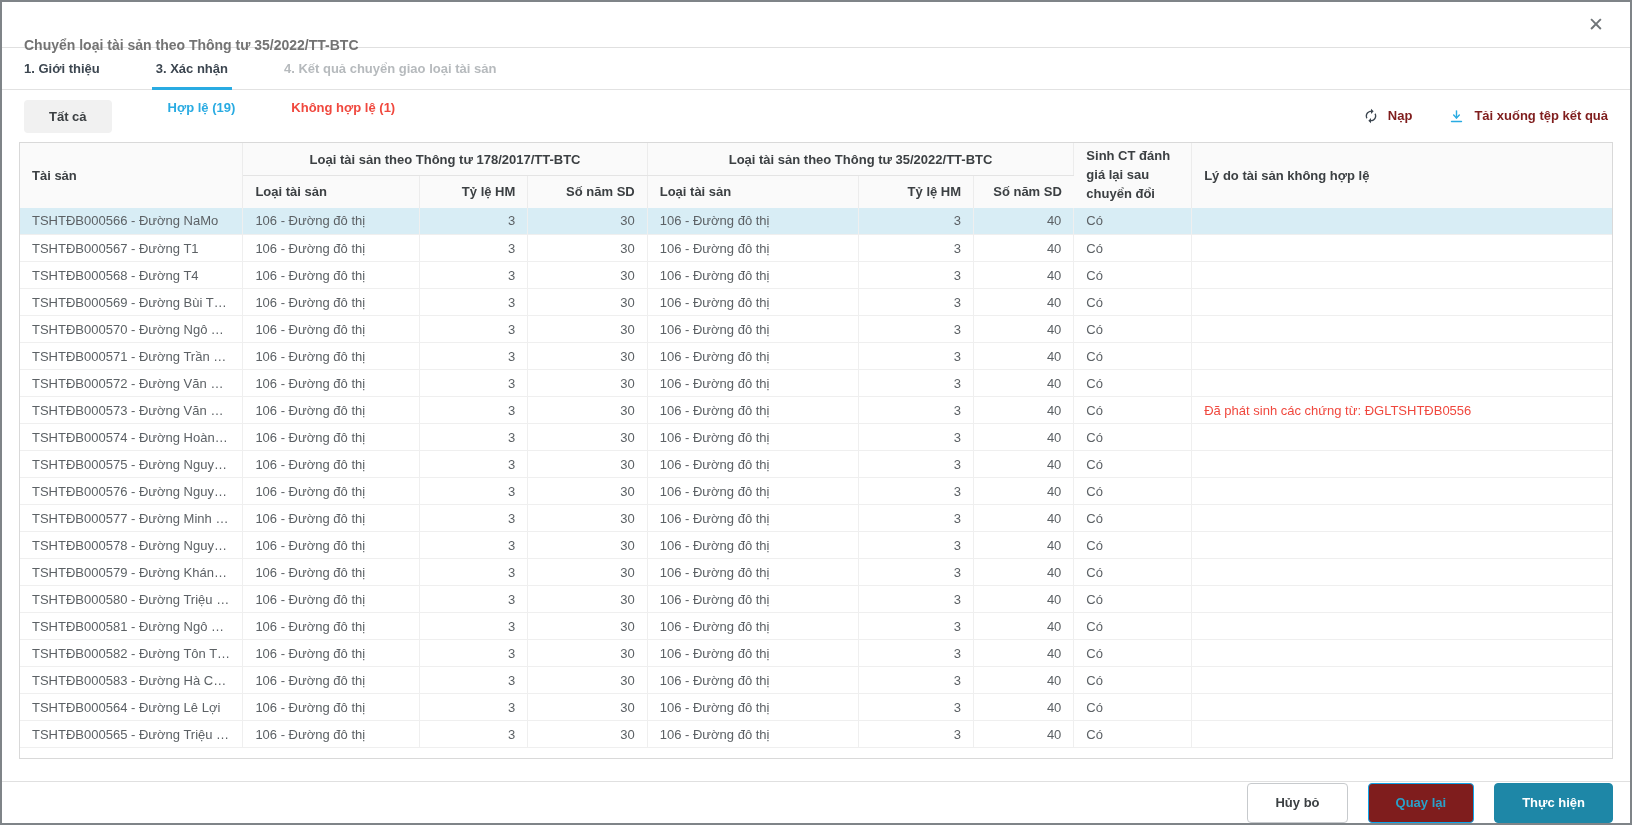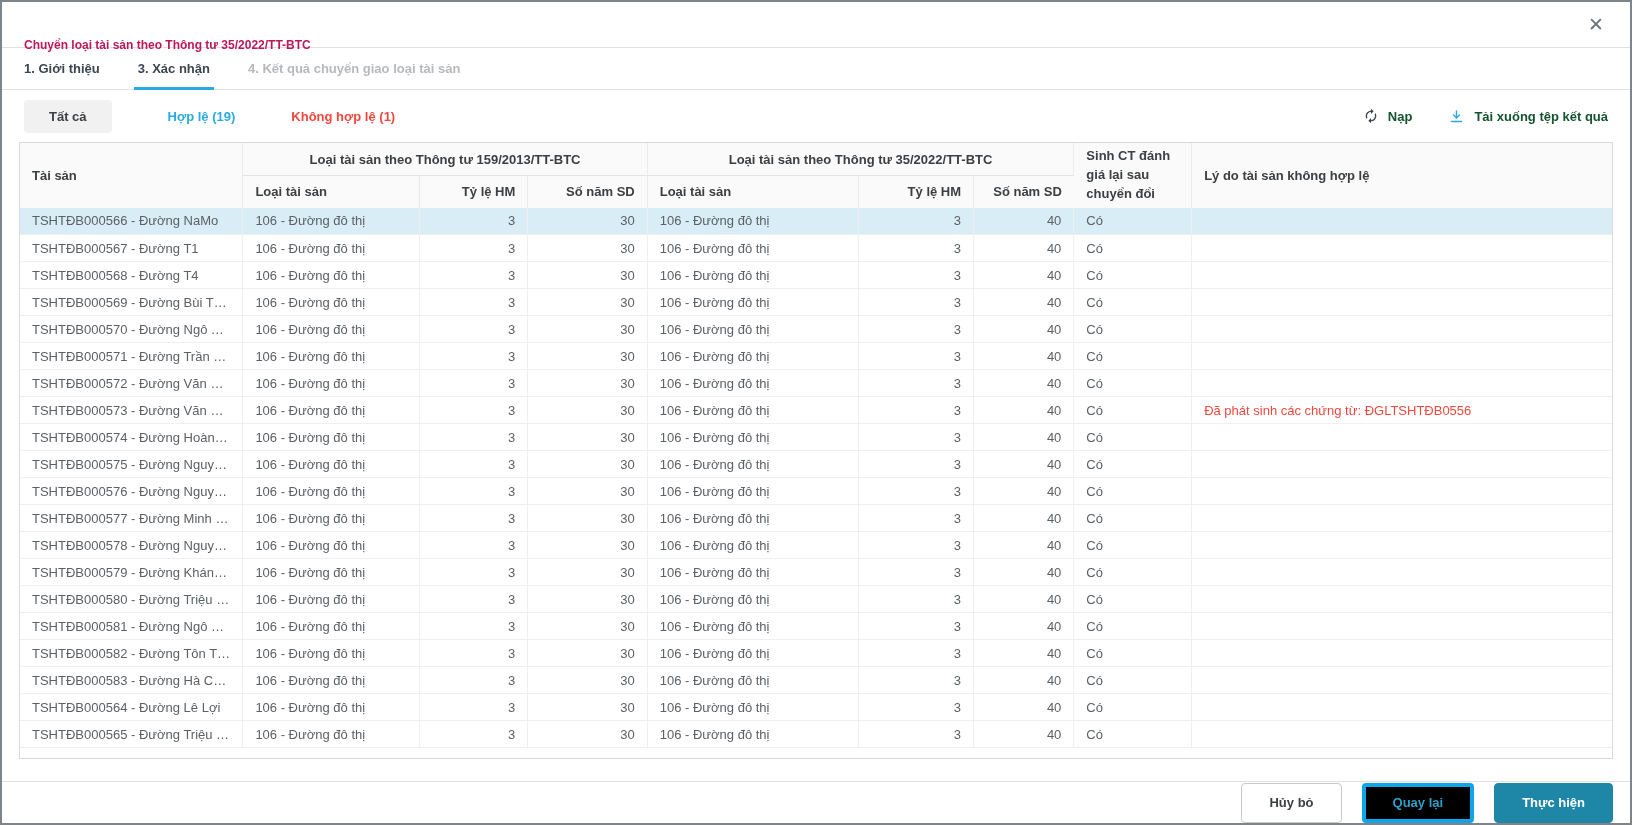--- a/index.html
+++ b/index.html
@@ -6,37 +6,37 @@
   html,body { background:#e9e9e9; }
   body { font-family:"Liberation Sans", sans-serif; }
 
   .dialog {
     position:relative; width:1632px; height:825px; background:#fff;
     border:2px solid #7f8488; overflow:hidden;
   }
 
   
   .titlebar { height:46px; display:flex; align-items:center; padding:0 22px; border-bottom:1px solid #e0e0e0; }
-  .title { flex:1; font-size:12px; font-weight:bold; color:#be185d;margin-top:40px; }
+  .title { flex:1; font-size:14px; font-weight:bold; color:#737373;margin-top:40px; }
   .close-btn { font-size:19px; color:#6f7478; cursor:pointer; line-height:1; padding:4px; }
 
   
-  .tabsbar { height:42px; display:flex; align-items:stretch; gap:38px; padding:0 22px; border-bottom:1px solid #e2e2e2; }
+  .tabsbar { height:42px; display:flex; align-items:stretch; gap:56px; padding:0 22px; border-bottom:1px solid #e2e2e2; }
   .wtab { display:flex; align-items:center; font-size:13px; font-weight:bold; color:#3c4650; position:relative; white-space:nowrap; cursor:pointer; }
   .wtab.active::after { content:""; position:absolute; left:-4px; right:-4px; bottom:-1px; height:3px; background:#29abe2; }
   .wtab.disabled { color:#b6babd; cursor:default; }
 
   
   .toolbar { height:52px; display:flex; align-items:center; padding:0 22px; }
   .chip { font-size:13px; font-weight:bold; color:#3c4043; background:#f1f1f1; border-radius:4px; padding:9px 25px; cursor:pointer; }
   .filter { font-size:13px; font-weight:bold; margin-left:56px; cursor:pointer; }
   .filter.valid { color:#29abe2; }
   .filter.invalid { color:#f0483e; }
   .toolbar-right { margin-left:auto; display:flex; align-items:center; gap:36px; }
-  .tool-link { display:flex; align-items:center; gap:9px; font-size:13px; font-weight:bold; color:#14532d; cursor:pointer; }
+  .tool-link { display:flex; align-items:flex-start; gap:9px; font-size:13px; font-weight:bold; color:#7f1d1d; cursor:pointer; }
   .tool-link svg { display:block; }
 
   
   .table-wrap { margin:0 17px; height:617px; border:1px solid #d9d9d9; overflow:hidden; background:#fff; }
   table { width:100%; border-collapse:collapse; table-layout:fixed; font-size:13px; }
   thead th { background:#fafafa; color:#3c4043; font-weight:bold; padding:0 12px; border-right:1px solid #ececec; }
   thead tr.r1 th { height:29px; }
   thead tr.r2 th { height:28px; }
   th.group { text-align:center; border-bottom:1px solid #e4e4e4; }
   th.span2 { vertical-align:middle; text-align:left; }
@@ -52,41 +52,41 @@
   tbody tr { background:#fff; cursor:pointer; }
   tbody tr.selected td { background:#d8edf5; }
   td.reason-invalid { color:#f0483e; }
 
   
   .footer { position:absolute; left:0; right:0; bottom:0; height:42px; border-top:1px solid #e0e0e0;
             display:flex; align-items:center; justify-content:flex-end; gap:20px; padding:0 17px; background:#fff; }
   .btn { height:40px; font-size:13px; font-weight:bold; border-radius:4px; padding:0 27px; cursor:pointer;
          display:flex; align-items:center; justify-content:center; }
   .btn-cancel { background:#fff; border:1px solid #c7cacd; color:#3c4043; }
-  .btn-back   { background:#000000; border:4px solid #0ea5e9; color:#2aa0c8; }
+  .btn-back   { background:#7f1d1d; border:1px solid #0ea5e9; color:#2aa0c8; }
   .btn-submit { background:#1e87a7; border:1px solid #1e87a7; color:#fff; }
 </style>
 </head>
 <body>
 
 <div class="dialog">
 
   <div class="titlebar">
     <div class="title">Chuyển loại tài sản theo Thông tư 35/2022/TT-BTC</div>
     <div class="close-btn">✕</div>
   </div>
 
   <div class="tabsbar">
       <div class="wtab">1. Giới thiệu</div>
       <div class="wtab active">3. Xác nhận</div>
       <div class="wtab disabled">4. Kết quả chuyển giao loại tài sản</div>
     </div>
 
   <div class="toolbar">
-    <span id="filters" style="display:flex;align-items:center;">
+    <span id="filters" style="display:flex;align-items:flex-start;">
         <div class="chip">Tất cả</div>
         <div class="filter valid">Hợp lệ (19)</div>
         <div class="filter invalid">Không hợp lệ (1)</div>
       </span>
     <div class="toolbar-right">
       <div class="tool-link">
         <span>
           <svg width="16" height="16" viewBox="0 0 24 24" fill="#3c4650">
               <path d="M12 6v3l4-4-4-4v3c-4.42 0-8 3.58-8 8 0 1.57.46 3.03 1.24 4.26L6.7 14.8c-.45-.83-.7-1.79-.7-2.8 0-3.31 2.69-6 6-6zm6.76 1.74L17.3 9.2c.44.84.7 1.79.7 2.8 0 3.31-2.69 6-6 6v-3l-4 4 4 4v-3c4.42 0 8-3.58 8-8 0-1.57-.46-3.03-1.24-4.26z"></path>
             </svg>
@@ -115,21 +115,21 @@
           <col style="width:7.5%">
         <col style="width:13.3%">
           <col style="width:7.2%">
           <col style="width:6.3%">
           <col style="width:7.4%">
           <col style="width:26.4%">
       </colgroup>
       <thead>
         <tr class="r1">
           <th rowspan="2" class="span2">Tài sản</th>
-          <th colspan="3" class="group">Loại tài sản theo Thông tư 159/2013/TT-BTC</th>
+          <th colspan="3" class="group">Loại tài sản theo Thông tư 178/2017/TT-BTC</th>
           <th colspan="3" class="group">Loại tài sản theo Thông tư 35/2022/TT-BTC</th>
           <th rowspan="2" class="span2 wrap2" style="white-space:normal;">Sinh CT đánh giá lại sau chuyển đổi</th>
           <th rowspan="2" class="span2">Lý do tài sản không hợp lệ</th>
         </tr>
         <tr class="r2">
           <th class="left">Loại tài sản</th>
           <th class="right">Tỷ lệ HM</th>
           <th class="right">Số năm SD</th>
           <th class="left">Loại tài sản</th>
           <th class="right">Tỷ lệ HM</th>

